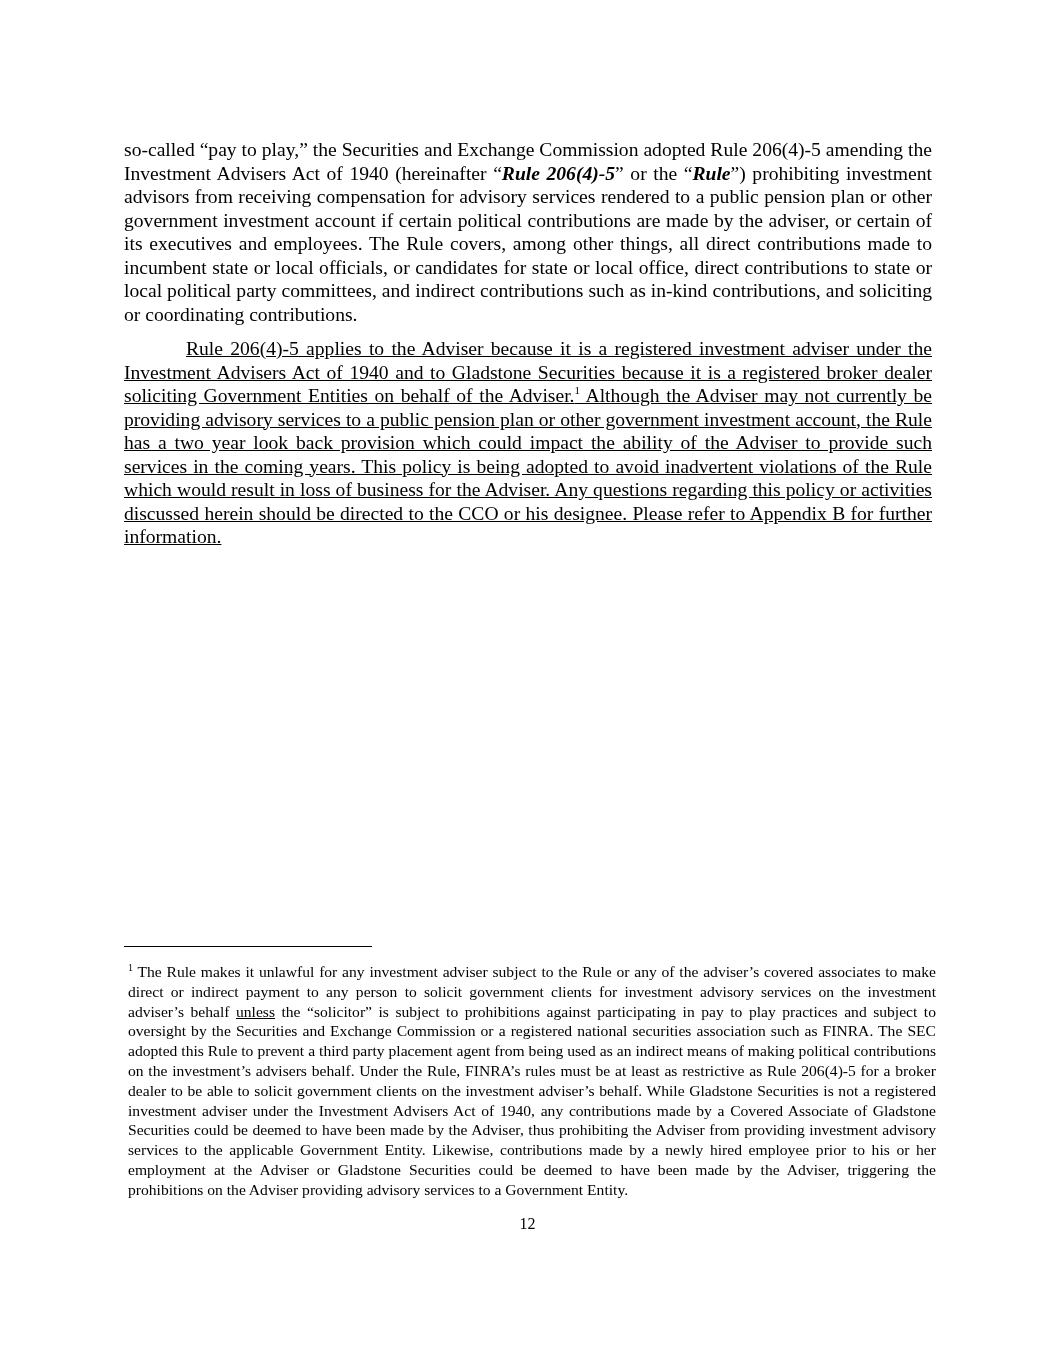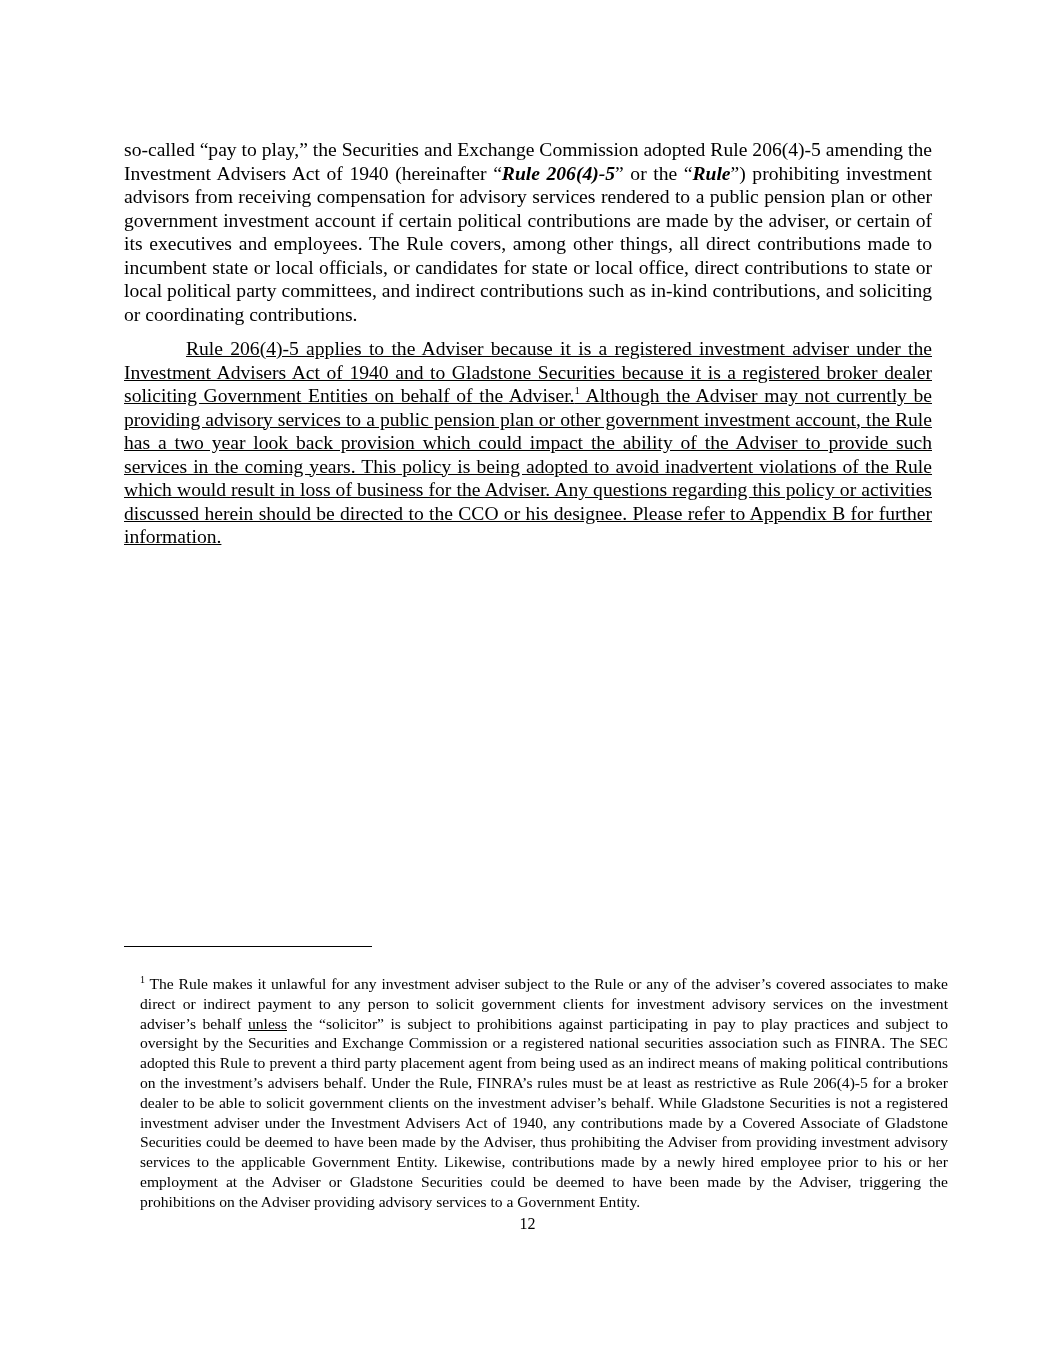--- a/index.html
+++ b/index.html
@@ -11,21 +11,21 @@
     color: #000; text-align: justify; margin: 0;
   }
   #para1 { top: 122px; margin-top: 16px; }
   #para2 { top: 337px; text-indent: 62px; text-decoration: underline; }
   .bi { font-weight: bold; font-style: italic; }
   sup.fn { font-size: 11px; vertical-align: 8px; line-height: 0; }
   .rule-line { position: absolute; left: 124px; top: 946px; width: 248px; height: 0; border-top: 1.3px solid #000; }
   .footnote {
     position: absolute; left: 124px; top: 958px; width: 808px;
     font-family: "Liberation Serif", serif; font-size: 15.6px; line-height: 19.8px;
-    color: #000; text-align: justify; margin: 16px;
+    color: #000; text-align: justify; margin: 4px;
   }
   .footnote sup { font-size: 10px; vertical-align: 6px; line-height: 0; }
   .u { text-decoration: underline; }
   .page-number {
     position: absolute; left: 0; width: 1055px; top: 1215px; text-align: center;
     font-family: "Liberation Serif", serif; font-size: 16px; color: #000;
   }
 </style>
 </head>
 <body>

